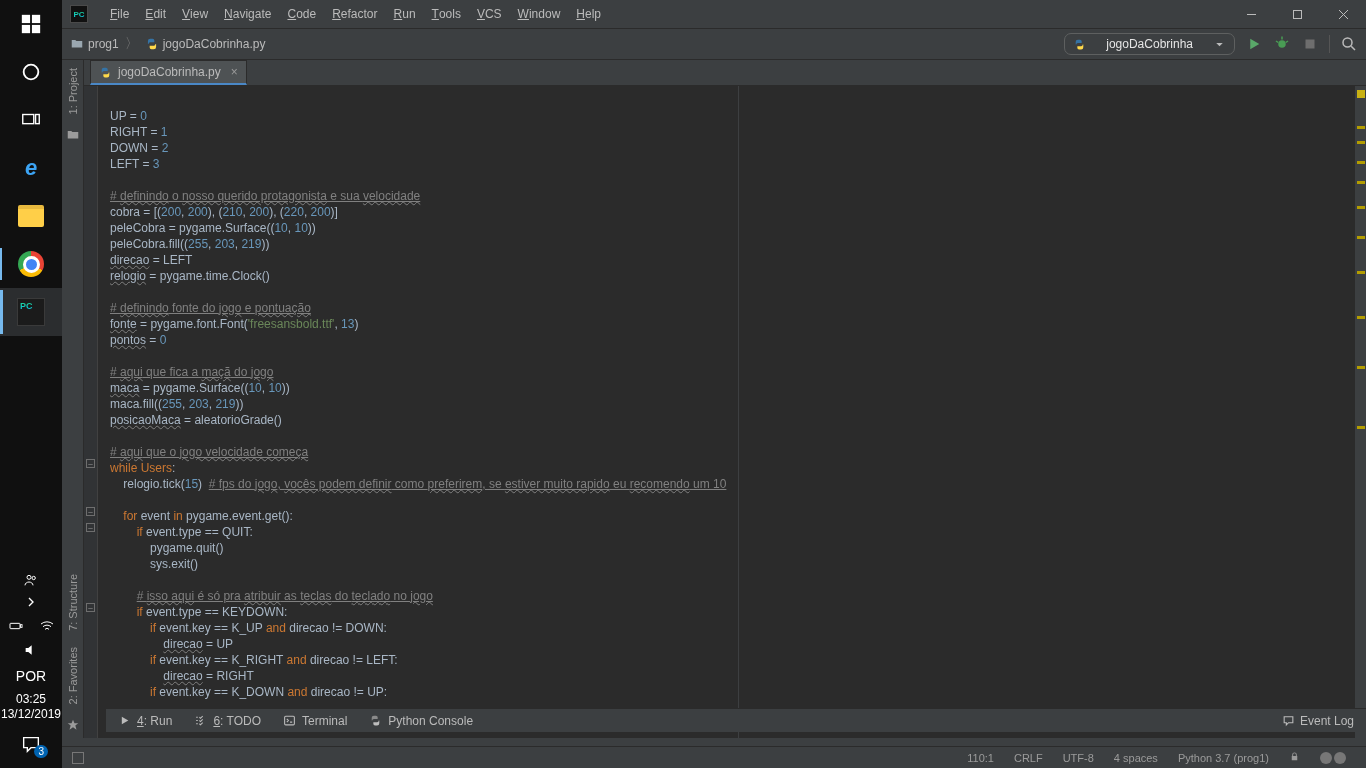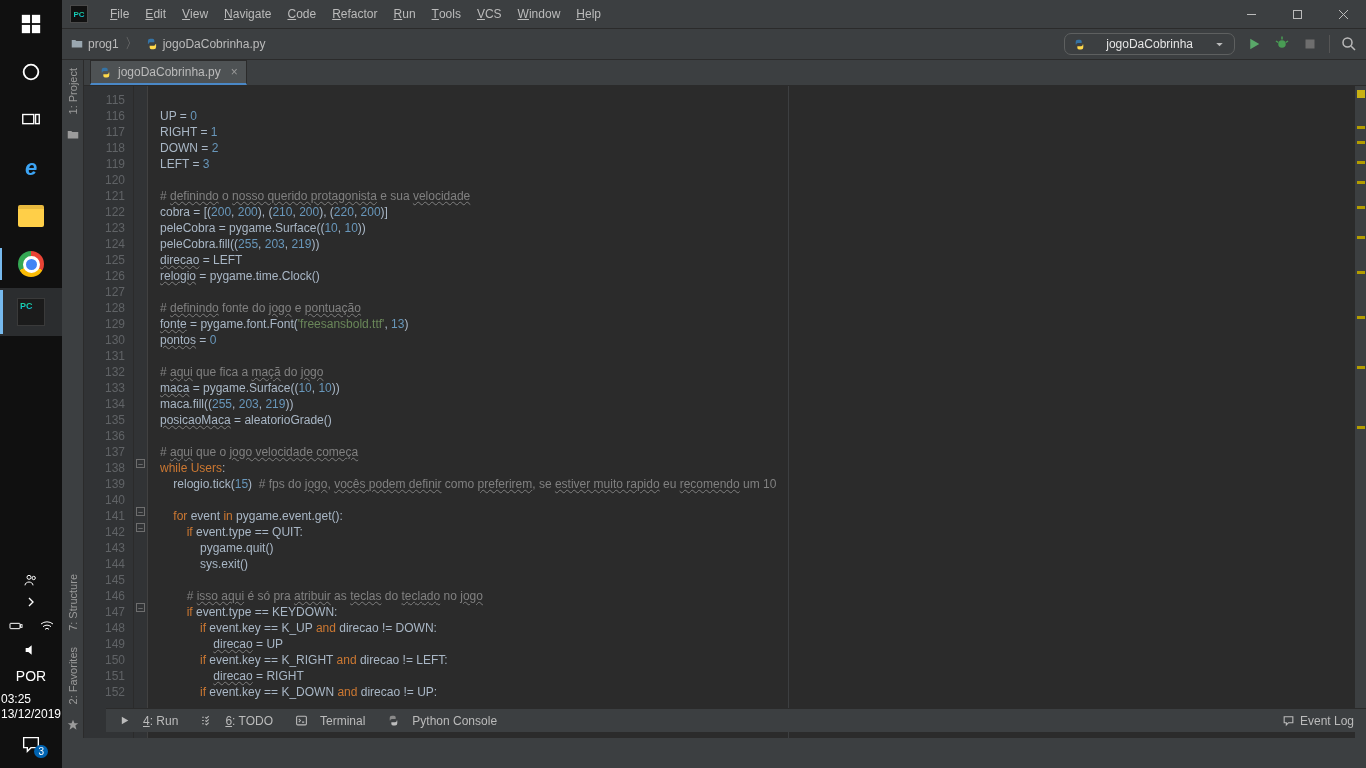--- a/index.html
+++ b/index.html
@@ -26,21 +26,21 @@
 }
 .chrome-ring::after{content:""; width:11px; height:11px; border-radius:50%; background:#4285f4; border:3px solid #fff;}
 .explorer-tile { background:#ffcf48; width:26px; height:22px; border-radius:2px; border-top:4px solid #e8b93e;}
 .pycharm-tile { width:28px; height:28px; background:#1b1b1b; border:1px solid #3a3a3a; display:flex; align-items:flex-start; justify-content:flex-start; padding:2px;}
 .pycharm-tile span{font-size:9px; font-weight:bold; color:#fff; background:linear-gradient(#21d789,#07c3f2); -webkit-background-clip:text; background-clip:text; color:transparent;}
 .tb-indicator{position:absolute; left:0; top:8px; bottom:8px; width:2px; background:#76b9ed;}
 .tb-wide-indicator{position:absolute; left:0; top:2px; bottom:2px; width:3px; background:#76b9ed;}
 .tray-cell{width:70px; display:flex; align-items:center; justify-content:center; color:#fff; font-size:14px; height:24px;}
 .tray-row{width:62px; display:flex; align-items:center; justify-content:space-around; color:#fff; height:24px;}
 .tray-row svg{width:16px;height:16px;}
-.clock{color:#fff; text-align:left; font-size:12px; line-height:15px; padding:4px 0;}
+.clock{color:#fff; text-align:center; font-size:12px; line-height:15px; padding:4px 0;}
 .badge{position:absolute; bottom:4px; right:14px; background:#0063b1; color:#fff; font-size:10px; border-radius:8px; padding:0 4px; line-height:13px;}
 
 
 .pc-window { position:absolute; left:62px; top:0; right:0; bottom:0; background:#3c3f41; color:#bbbbbb; }
 
 
 .pc-menubar {
   height:28px; background:#3c3f41; display:flex; align-items:center; padding-left:8px;
 }
 .pc-logo { width:18px; height:18px; background:#111; border:1px solid #4a4a4a; display:flex; align-items:center; justify-content:center; margin-right:14px;}
@@ -93,36 +93,36 @@
 .code-area{flex:1; display:flex; overflow:hidden; position:relative; font-family:"JetBrains Mono","Consolas",monospace; font-size:12px; line-height:16px;}
 .gutter{
   width:50px; background:#313335; color:#606366; text-align:right; padding:6px 8px 6px 0;
   border-right:1px solid #2b2b2b;
 }
 .fold-strip{ width:14px; background:#313335; border-right:1px solid #414141; position:relative;}
 .code{ flex:1; padding:6px 0 6px 12px; color:#a9b7c6; white-space:pre; position:relative;}
 .code .c-kw{color:#cc7832;}
 .code .c-num{color:#6897bb;}
 .code .c-str{color:#6a8759;}
-.code .c-cmt{color:#808080;}
+.code .c-cmt{color:#808080;text-decoration:underline;}
 .code .c-wavy{text-decoration: underline wavy #808080; text-decoration-thickness:1px;}
 .rt-margin{position:absolute; top:0; bottom:0; left:640px; width:1px; background:#3d3f41;}
 .err-stripe{
   width:12px; background:#3c3f41; border-left:1px solid #2b2b2b; position:relative;
 }
 .err-stripe .mk{position:absolute; left:2px; width:8px; height:3px;}
 .mk-y{background:#b39c00;}
 .mk-top{position:absolute; top:4px; left:2px; width:8px; height:8px; background:#c9b113;}
 
 
 .bottom-tools{
   height:24px; background:#3c3f41; border-top:1px solid #2b2b2b; display:flex; align-items:center; padding:0 12px; gap:22px;
   position:absolute; left:22px; right:0; bottom:6px;
 }
-.btool{display:flex; align-items:center; gap:12px; font-size:12px; color:#bbbbbb;}
+.btool{display:flex; align-items:center; gap:6px; font-size:12px; color:#bbbbbb;}
 .btool svg{width:13px;height:13px;}
 .btool u{text-decoration:underline;}
 .event-log{margin-left:auto; display:flex; align-items:center; gap:5px;}
 
 
 .pc-status{
   position:absolute; left:0; right:0; bottom:0; height:22px; background:#3c3f41; border-top:1px solid #2b2b2b;
   display:flex; align-items:center; font-size:11px; color:#9b9b9b; padding:0 10px;
 }
 .pc-status .sq{width:12px;height:12px;border:1px solid #777; margin-right:auto;}
@@ -334,59 +334,20 @@
           <svg viewBox="0 0 24 24">
               <path fill="#3573a5" d="M9 3h4a3 3 0 0 1 3 3v3H9a3 3 0 0 0-3 3H5V7a4 4 0 0 1 4-4z"></path>
               <path fill="#ffd94a" d="M15 21h-4a3 3 0 0 1-3-3v-3h7a3 3 0 0 0 3-3h1v5a4 4 0 0 1-4 4z"></path>
             </svg>
           <span>jogoDaCobrinha.py</span>
           <span class="close-x">×</span>
         </div>
       </div>
 
       <div class="code-area">
-        <div class="gutter" id="gutter" style="white-space: pre;">115
-116
-117
-118
-119
-120
-121
-122
-123
-124
-125
-126
-127
-128
-129
-130
-131
-132
-133
-134
-135
-136
-137
-138
-139
-140
-141
-142
-143
-144
-145
-146
-147
-148
-149
-150
-151
-152
-</div>
         <div class="fold-strip" id="fold-strip">
             <div class="fold-mark" style="top: 373px;">–</div>
             <div class="fold-mark" style="top: 421px;">–</div>
             <div class="fold-mark" style="top: 437px;">–</div>
             <div class="fold-mark" style="top: 517px;">–</div>
           </div>
         <div class="code" id="code"><div class="rt-margin"></div><div style="white-space: pre;">
 UP = <span class="c-num">0</span>
 RIGHT = <span class="c-num">1</span>
 DOWN = <span class="c-num">2</span>
@@ -470,14 +431,29 @@
         <div class="btool event-log">
           <svg viewBox="0 0 24 24" fill="none" stroke="#bbbbbb" stroke-width="2">
               <path d="M4 5h16v11H12l-4 4v-4H4z"></path>
             </svg>
           <span>Event Log</span>
         </div>
       </div>
     </div>
   </div>
 
+  <div class="pc-status">
+    <div class="sq"></div>
+    <div class="cell">110:1</div>
+    <div class="cell">CRLF</div>
+    <div class="cell">UTF-8</div>
+    <div class="cell">4 spaces</div>
+    <div class="cell">Python 3.7 (prog1)</div>
+    <div class="cell lock"><svg viewBox="0 0 24 24">
+          <path d="M7 11V8a5 5 0 0 1 10 0v3h1v9H6v-9h1zm2 0h6V8a3 3 0 0 0-6 0v3z"></path>
+        </svg></div>
+    <div class="cell faces">
+        <div class="face"></div>
+        <div class="face"></div>
+      </div>
+  </div>
 
 </div>
 
 </body></html>

